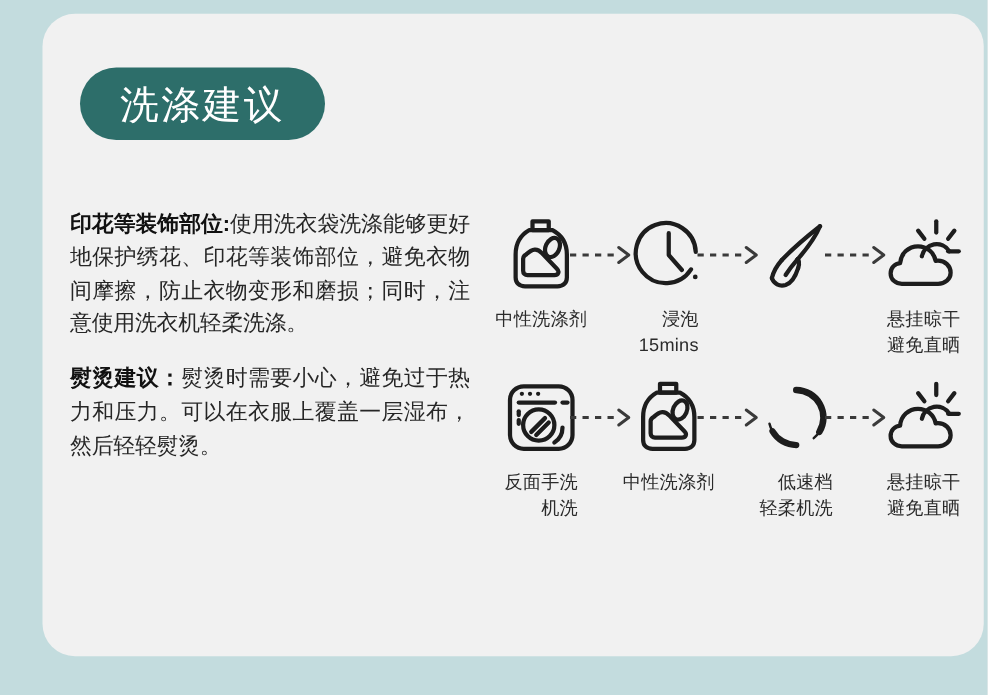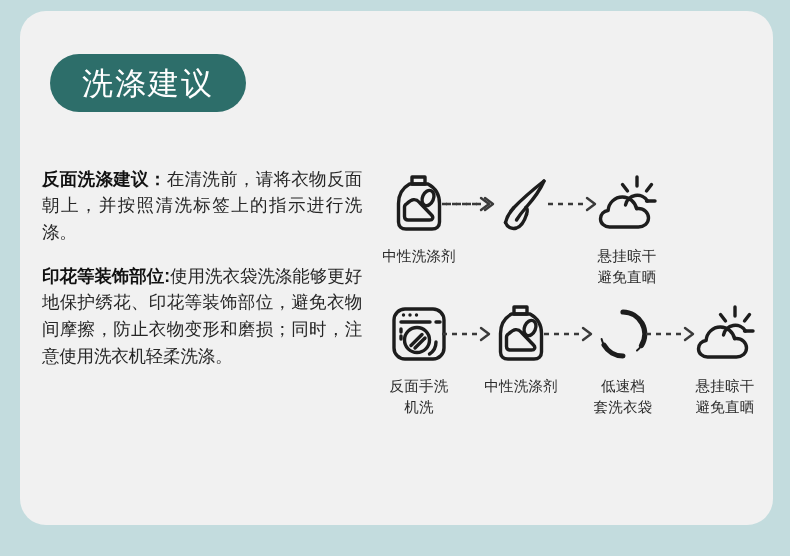--- a/index.html
+++ b/index.html
@@ -13,21 +13,21 @@
     font-family: "Liberation Sans", "DejaVu Sans", sans-serif;
     overflow: hidden;
   }
   .page {
     position: relative;
     width: 790px;
     height: 556px;
   }
   .panel {
     position: absolute;
-    left: 20px;
+    left: 34px;
     top: 11px;
     width: 753px;
     height: 514px;
     background: #f1f1f1;
     border-radius: 26px;
   }
   
   .title-badge {
     position: absolute;
     left: 30px;
@@ -92,21 +92,21 @@
     display: flex;
     align-items: center;
     justify-content: center;
   }
   .icon-art svg { display: block; }
   .icon-label {
     margin-top: 9px;
     font-size: 14.5px;
     line-height: 1.42;
     color: #2b2b2b;
-    text-align: center;
+    text-align: right;
     white-space: pre-line;
     letter-spacing: 0.2px;
   }
   .arrow {
     width: 4px;
     height: 66px;
     display: flex;
     align-items: center;
     justify-content: center;
     position: relative;
@@ -119,28 +119,28 @@
 
 <div class="page">
   <div class="panel">
 
     <div class="title-badge">
       <span class="title-text">洗涤建议</span>
     </div>
 
     <div class="text-col">
 
-      <p class="para">
-        <span class="lead">反面洗涤建议：</span><span>在清洗前，请将衣物反面朝上，并按照清洗标签上的指示进行洗涤。</span>
-      </p>
 
       <p class="para">
         <span class="lead">印花等装饰部位:</span><span>使用洗衣袋洗涤能够更好地保护绣花、印花等装饰部位，避免衣物间摩擦，防止衣物变形和磨损；同时，注意使用洗衣机轻柔洗涤。</span>
       </p>
 
+      <p class="para">
+        <span class="lead">熨烫建议：</span><span>熨烫时需要小心，避免过于热力和压力。可以在衣服上覆盖一层湿布，然后轻轻熨烫。</span>
+      </p>
 
     </div>
 
     <div class="icon-grid">
 
       <div class="icon-row">
 
         <div class="icon-cell">
           <div class="icon-art">
             <svg width="54" height="62" viewBox="0 0 54 62" fill="none" stroke="#1d1d1d" stroke-width="3.4" stroke-linecap="round" stroke-linejoin="round">
@@ -153,20 +153,31 @@
           <div class="icon-label">中性洗涤剂</div>
         </div>
 
         <div class="arrow">
           <svg width="52" height="16" viewBox="0 0 52 16">
             <line x1="0" y1="8" x2="36" y2="8" stroke="#3a3a3a" stroke-width="2.4" stroke-dasharray="5 5"></line>
             <polyline points="39,2 47,8 39,14" fill="none" stroke="#3a3a3a" stroke-width="2.4" stroke-linecap="round" stroke-linejoin="round"></polyline>
           </svg>
         </div>
 
+        <div class="icon-cell">
+          <div class="icon-art">
+            <svg width="58" height="58" viewBox="0 0 58 58" fill="none" stroke="#1d1d1d" stroke-width="3.4" stroke-linecap="round" stroke-linejoin="round">
+              <path d="M46.8 40.5A24 24 0 1 1 50.6 26.5"></path>
+              <circle cx="50.2" cy="46.5" r="1.9" fill="#1d1d1d" stroke="none"></circle>
+              <path d="M29 11.5V29l10.5 12"></path>
+            </svg>
+          </div>
+          <div class="icon-label">浸泡
+15mins</div>
+        </div>
 
         <div class="arrow">
           <svg width="52" height="16" viewBox="0 0 52 16">
             <line x1="0" y1="8" x2="36" y2="8" stroke="#3a3a3a" stroke-width="2.4" stroke-dasharray="5 5"></line>
             <polyline points="39,2 47,8 39,14" fill="none" stroke="#3a3a3a" stroke-width="2.4" stroke-linecap="round" stroke-linejoin="round"></polyline>
           </svg>
         </div>
 
         <div class="icon-cell">
           <div class="icon-art">
@@ -257,21 +268,21 @@
         <div class="icon-cell">
           <div class="icon-art">
             <svg width="54" height="54" viewBox="0 0 54 54" fill="none" stroke="#1d1d1d" stroke-linecap="round">
               <path d="M27 5A22 22 0 0 1 45.5 38.5" stroke-width="5.2"></path>
               <path d="M45.5 38.5A22 22 0 0 1 41 43.5" stroke-width="2"></path>
               <path d="M27 49A22 22 0 0 1 8 38" stroke-width="5"></path>
               <path d="M8 38A22 22 0 0 1 5.6 32" stroke-width="2"></path>
             </svg>
           </div>
           <div class="icon-label">低速档
-套洗衣袋</div>
+轻柔机洗</div>
         </div>
 
         <div class="arrow">
           <svg width="52" height="16" viewBox="0 0 52 16">
             <line x1="0" y1="8" x2="36" y2="8" stroke="#3a3a3a" stroke-width="2.4" stroke-dasharray="5 5"></line>
             <polyline points="39,2 47,8 39,14" fill="none" stroke="#3a3a3a" stroke-width="2.4" stroke-linecap="round" stroke-linejoin="round"></polyline>
           </svg>
         </div>
 
         <div class="icon-cell">

